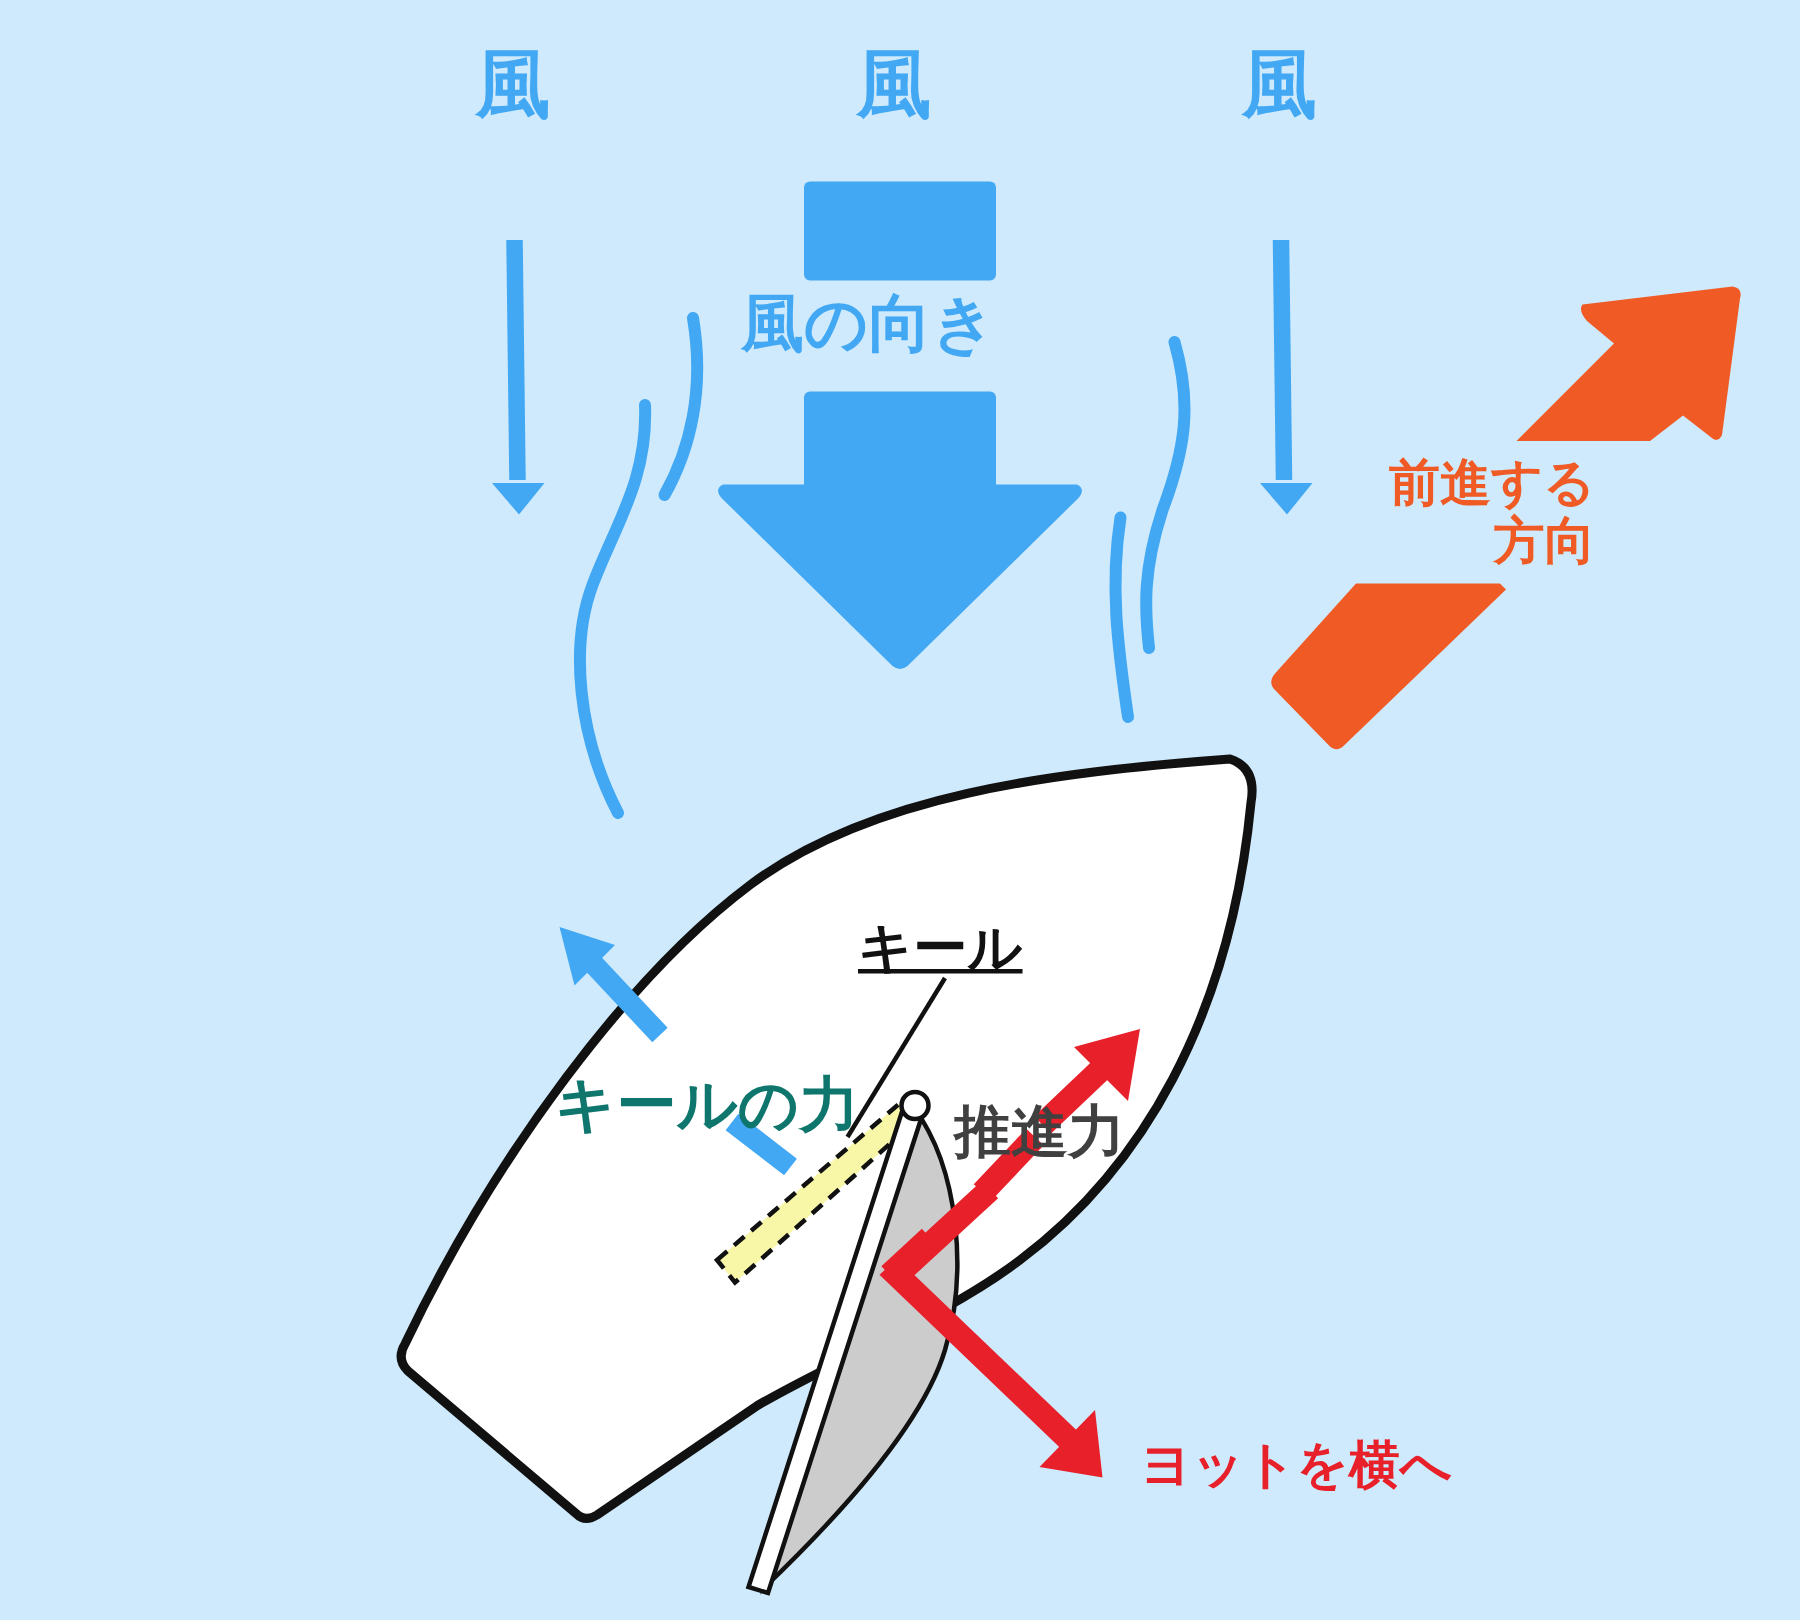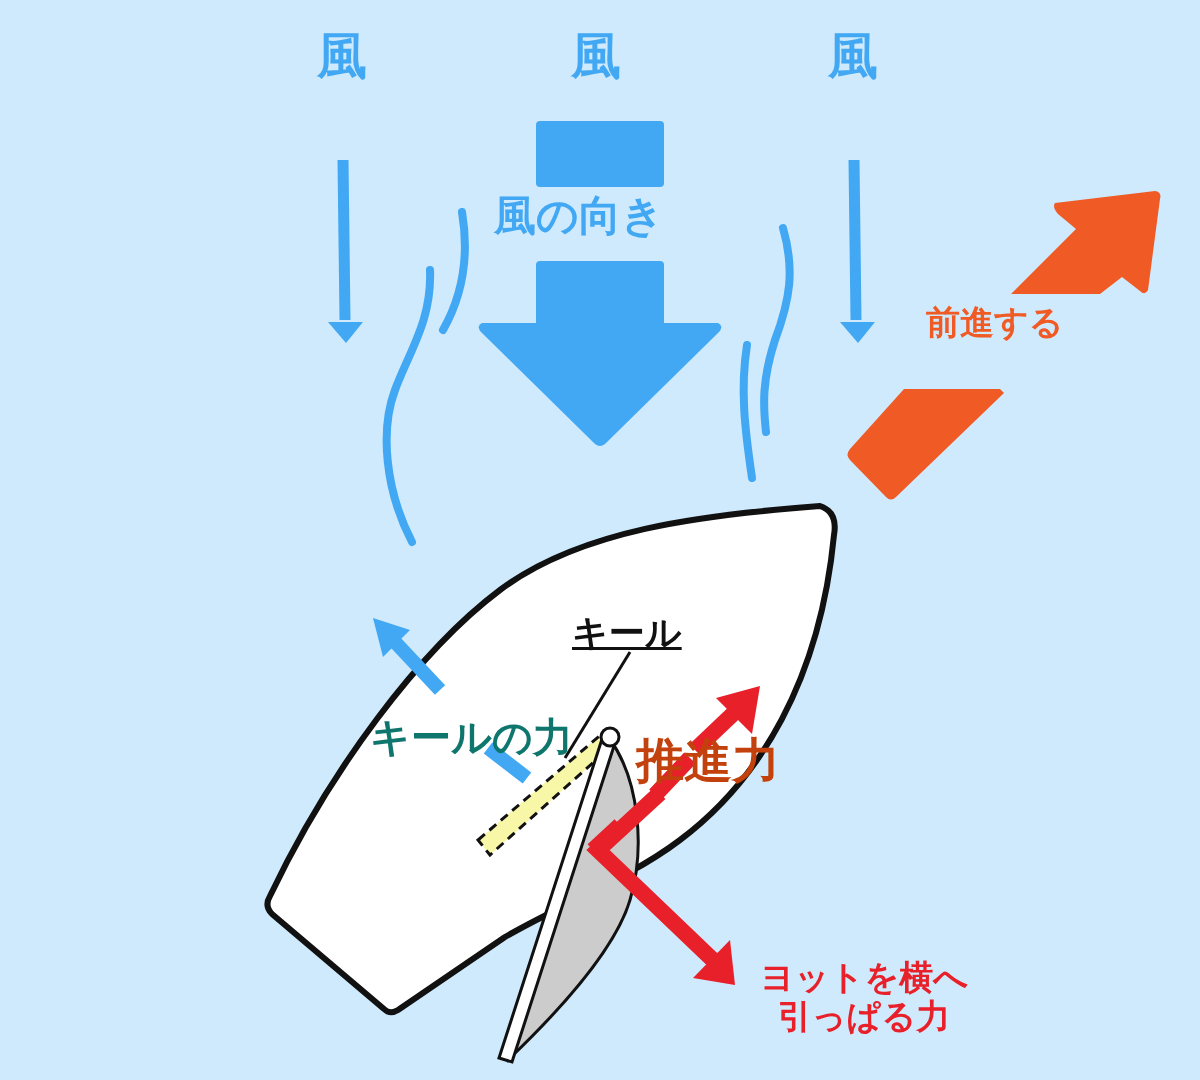--- a/index.html
+++ b/index.html
@@ -4,21 +4,21 @@
   <style>
     html, body { margin: 0; padding: 0; }
     body { width: 1200px; height: 1080px; background: #cfeafc; overflow: hidden; position: relative; font-family: "DejaVu Sans", sans-serif; }
     svg { position: absolute; left: 0; top: 0; }
     .lbl { position: absolute; font-weight: bold; white-space: nowrap; line-height: 1.15; font-family: "DejaVu Sans", sans-serif; }
     .wind-char { color: #42a8f3; font-size: 50px; }
     .wind-dir { color: #42a8f3; font-size: 42px; }
     .forward { color: #f05a24; font-size: 34px; text-align: right; }
     .keel { color: #111111; font-size: 36px; }
     .keel-force { color: #0f766e; font-size: 40px; margin-top: 24px; }
-    .thrust { color: #c2410c; font-size: 48px; }
+    .thrust { color: #404040; font-size: 38px; }
     .side { color: #e8202a; font-size: 34px; text-align: center; }
   </style>
 </head>
 <body>
 
 <svg width="1200" height="1080" viewBox="0 0 1200 1080" xmlns="http://www.w3.org/2000/svg">
 
   <g>
     <line x1="343" y1="160" x2="345" y2="320" stroke="#42a8f3" stroke-width="11"></line>
     <polygon points="328,322 363,322 346,343" fill="#42a8f3"></polygon>
@@ -81,22 +81,22 @@
 </svg>
 
 <div class="lbl wind-char" style="left:317px; top:28px;">風</div>
 <div class="lbl wind-char" style="left:571px; top:28px;">風</div>
 <div class="lbl wind-char" style="left:828px; top:28px;">風</div>
 
 <div class="lbl wind-dir" style="left:494px; top:192px;">風の向き</div>
 
 <div class="lbl forward" style="left:926px; top:303px;">
   <div>前進する</div>
+  <div>方向</div>
 </div>
 
 <div class="lbl keel" style="left:572px; top:612px;text-decoration:underline;">キール</div>
 <div class="lbl keel-force" style="left:370px; top:690px;">キールの力</div>
 <div class="lbl thrust" style="left:636px; top:733px;">推進力</div>
 
 <div class="lbl side" style="left:760px; top:930px;margin-top:28px;">
   <div>ヨットを横へ</div>
-  <div>引っぱる力</div>
 </div>
 
 </body></html>

